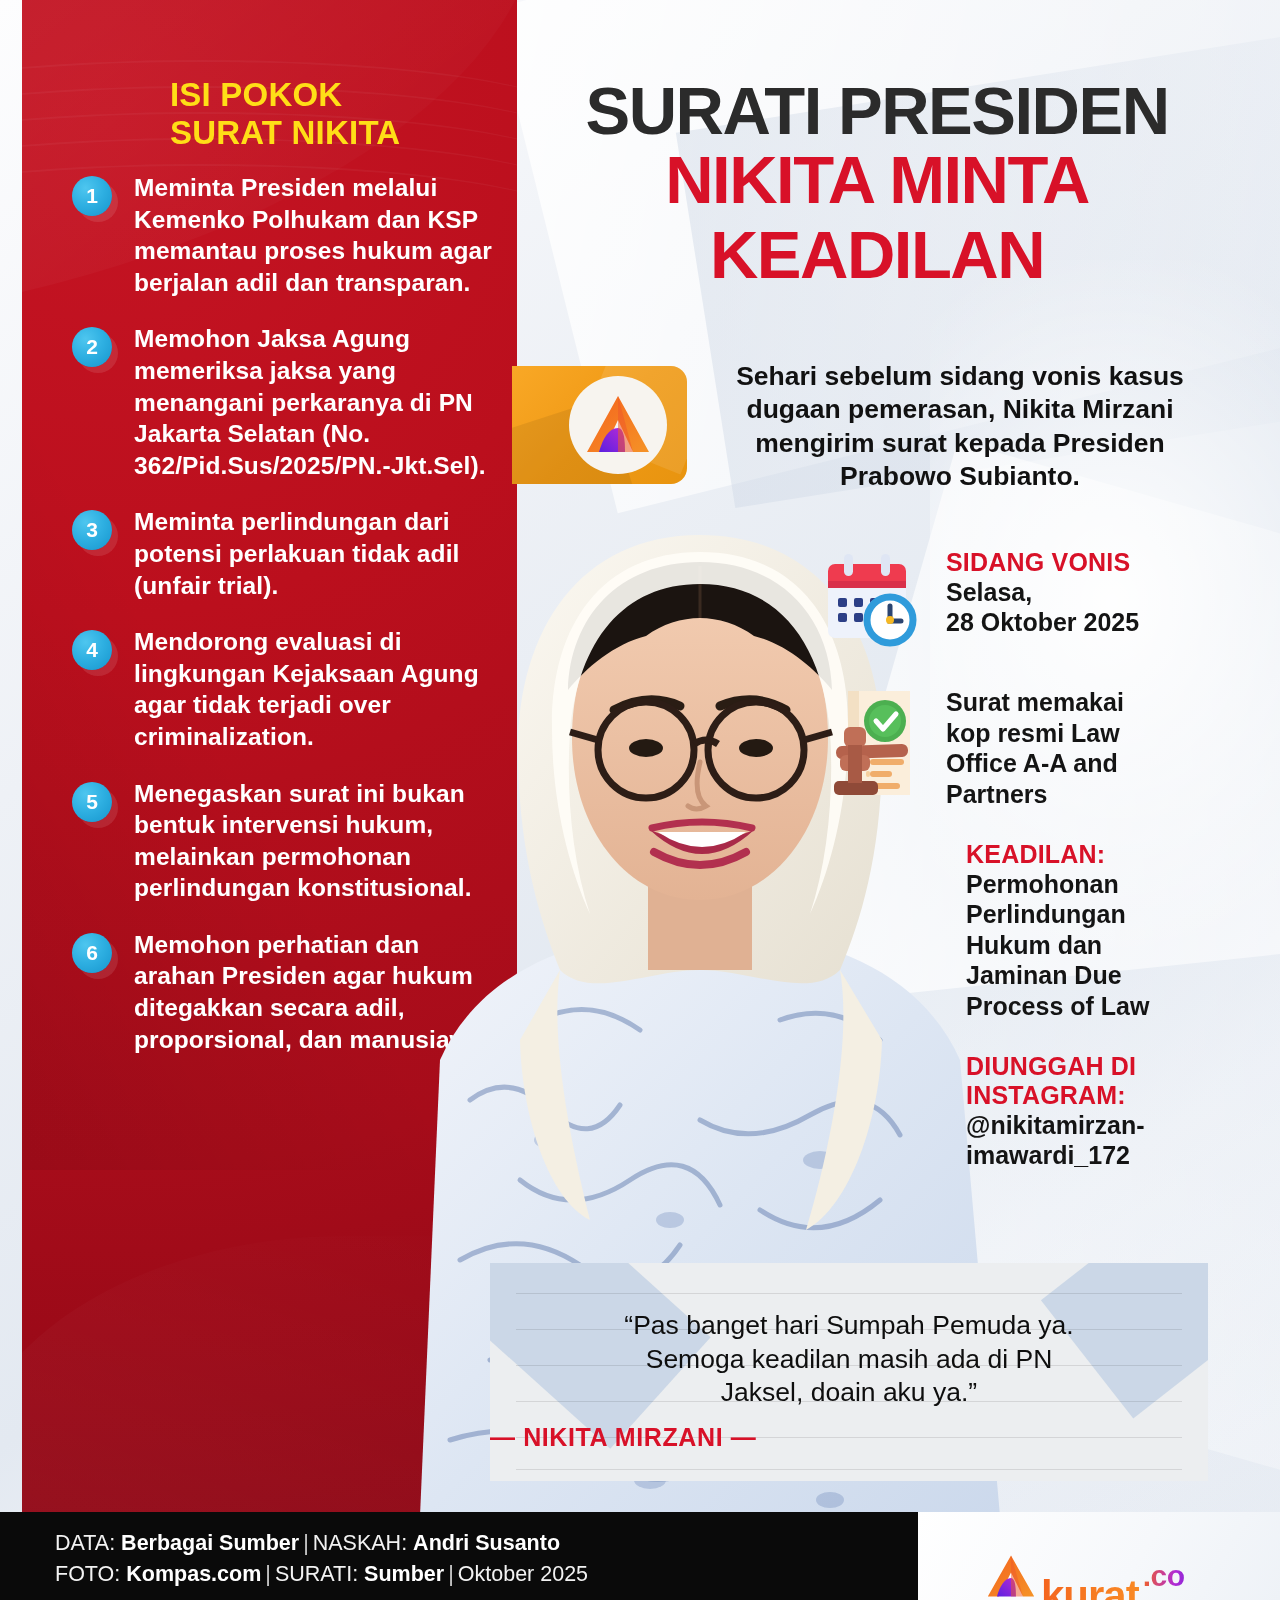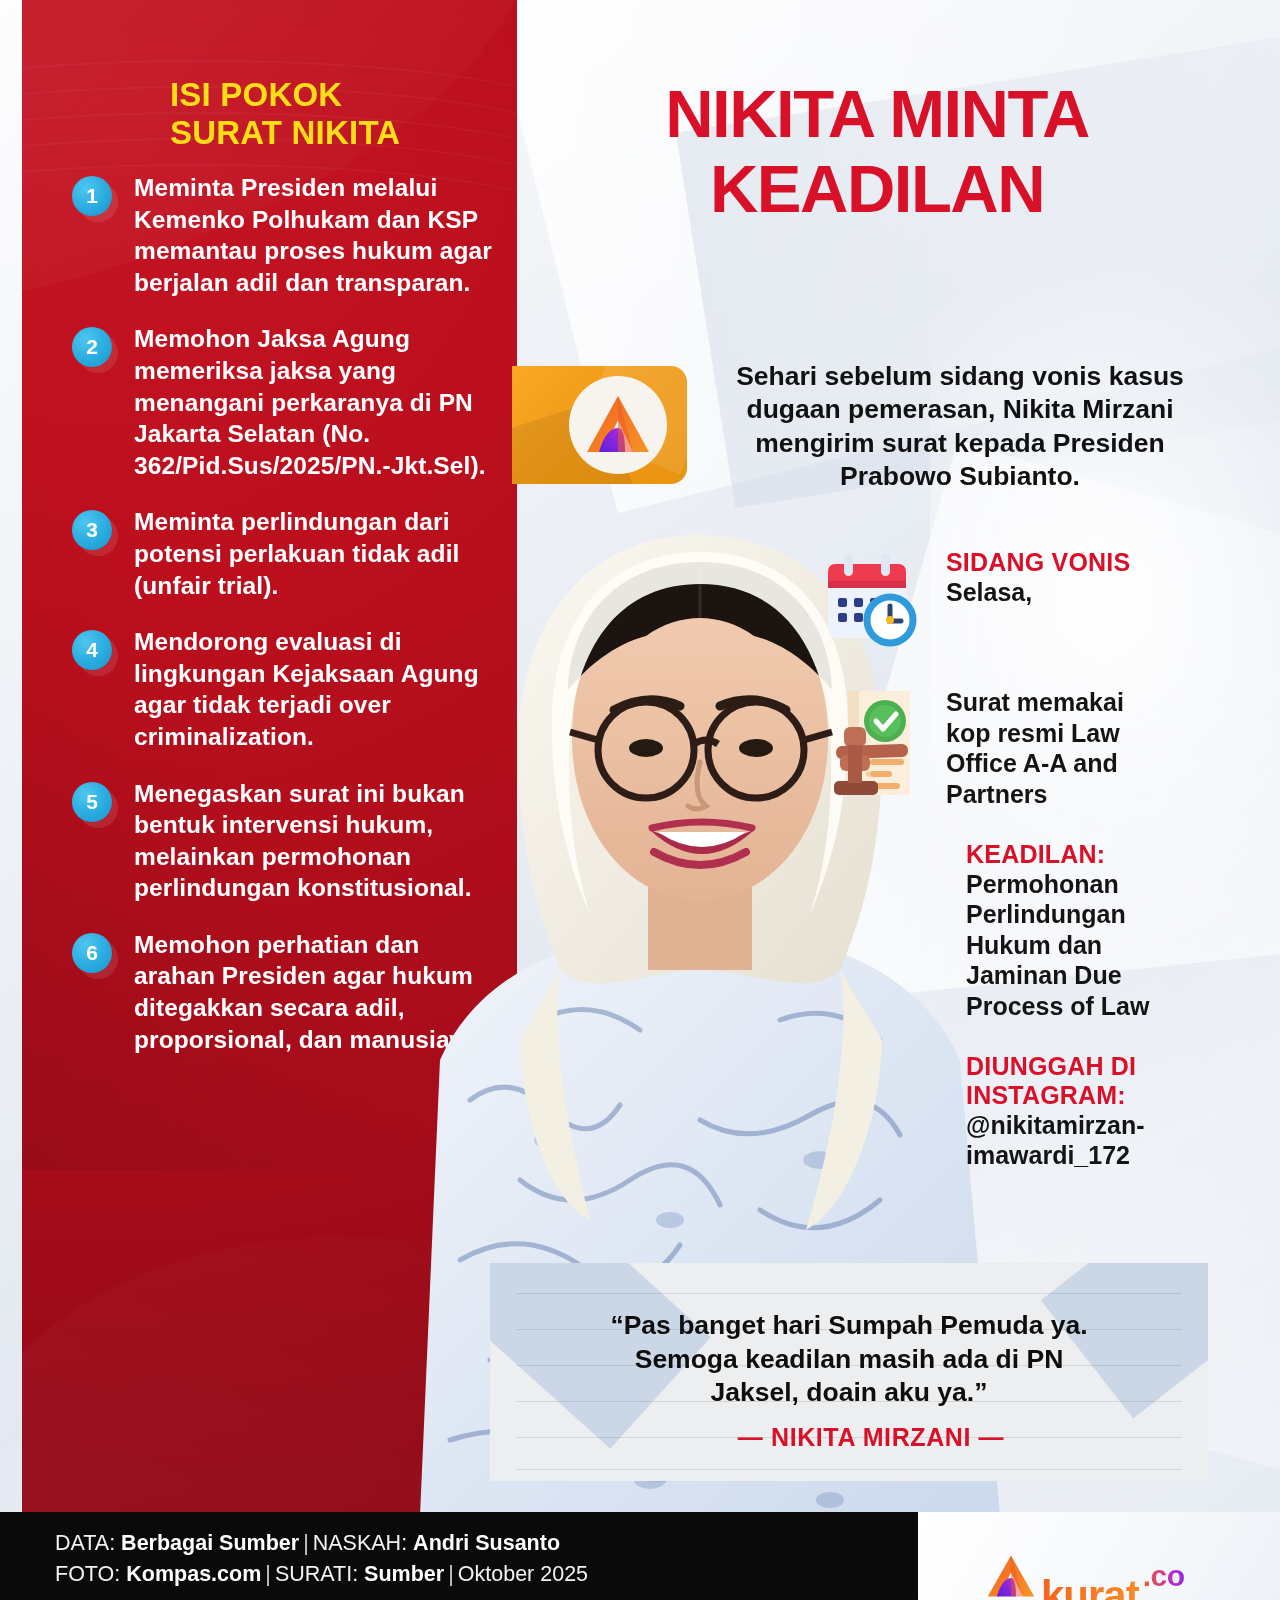--- a/index.html
+++ b/index.html
@@ -134,25 +134,25 @@
     background:#eceef0; overflow:hidden;
   }
   #quotebox .rulings{ position:absolute; inset:0; }
   #quotebox .rule{ position:absolute; left:26px; right:26px; height:1px; background:rgba(0,0,0,.10); }
   #quotebox .tapeL{ position:absolute; left:-30px; top:-22px; width:230px; height:150px;
       background:rgba(150,180,215,.38); transform:rotate(42deg); }
   #quotebox .tapeR{ position:absolute; right:-40px; top:-34px; width:180px; height:150px;
       background:rgba(150,180,215,.38); transform:rotate(-38deg); }
   #quote-text{
     position:absolute; left:50px; right:50px; top:46px;
-    text-align:center; color:#0e0e0e; font-size:26.5px; font-weight:bold; line-height:1.27;
+    text-align:center; color:#0e0e0e; font-size:26.5px; font-weight:normal; line-height:1.27;
   }
   #quote-author{
     position:absolute; left:0; right:0; top:160px;
-    text-align:center; color:#d81128; font-size:25px; font-weight:bold; letter-spacing:.6px;margin-left:44px;
+    text-align:left; color:#d81128; font-size:25px; font-weight:bold; letter-spacing:.6px;
   }
 
   
   #footer{ position:absolute; left:0; bottom:0; width:1280px; height:88px; }
   #footer-dark{ position:absolute; left:0; top:0; width:918px; height:88px; background:#0a0a0a; }
   #footer-light{ position:absolute; left:918px; top:0; width:362px; height:88px;
       background:linear-gradient(120deg,#ffffff 0%,#f6f8fb 60%,#eef2f7 100%); }
   #credits{ position:absolute; left:55px; top:16px; color:#f2f2f2; font-size:21.5px; line-height:1.42; }
   #credits b{ font-weight:bold; color:#ffffff; }
   #credits .sep{ color:#cfcfcf; padding:0 4px; }
@@ -217,20 +217,21 @@
         </div>
         <div class="dots"></div>
         <div class="item">
           <div class="badge">6</div>
           <div class="itext">Memohon perhatian dan arahan Presiden agar hukum ditegakkan secara adil, proporsional, dan manusiawi.</div>
         </div>
       </div>
   </div>
 
   <div id="headline">
+    <div id="hl1">SURATI PRESIDEN</div>
     <div id="hl2">NIKITA MINTA</div>
     <div id="hl3">KEADILAN</div>
   </div>
 
   <div id="logobadge">
     <div class="tri"></div>
     <div class="tri2"></div>
     <div id="logocircle">
       <svg width="74" height="70" viewBox="0 0 74 70">
         <defs>
@@ -360,20 +361,21 @@
           </g>
           <circle cx="72" cy="72" r="26" fill="#ffffff"></circle>
           <circle cx="72" cy="72" r="23" fill="none" stroke="#2f9bdb" stroke-width="7"></circle>
           <path d="M72 58 v15 h11" stroke="#2b4470" stroke-width="5" fill="none" stroke-linecap="round"></path>
           <circle cx="72" cy="72" r="4" fill="#f5b824"></circle>
         </svg>
       </div>
       <div class="fact-tx">
         <div class="fact-head">SIDANG VONIS</div>
         <div class="fact-body">Selasa,</div>
+        <div class="fact-body">28 Oktober 2025</div>
       </div>
     </div>
 
     <div class="fdots"></div>
 
     <div class="fact">
       <div class="fact-ic">
         <svg width="108" height="112" viewBox="0 0 108 112">
           <rect x="30" y="4" width="62" height="104" fill="#fbeedb"></rect>
           <rect x="30" y="4" width="11" height="104" fill="#f3e0c4"></rect>

